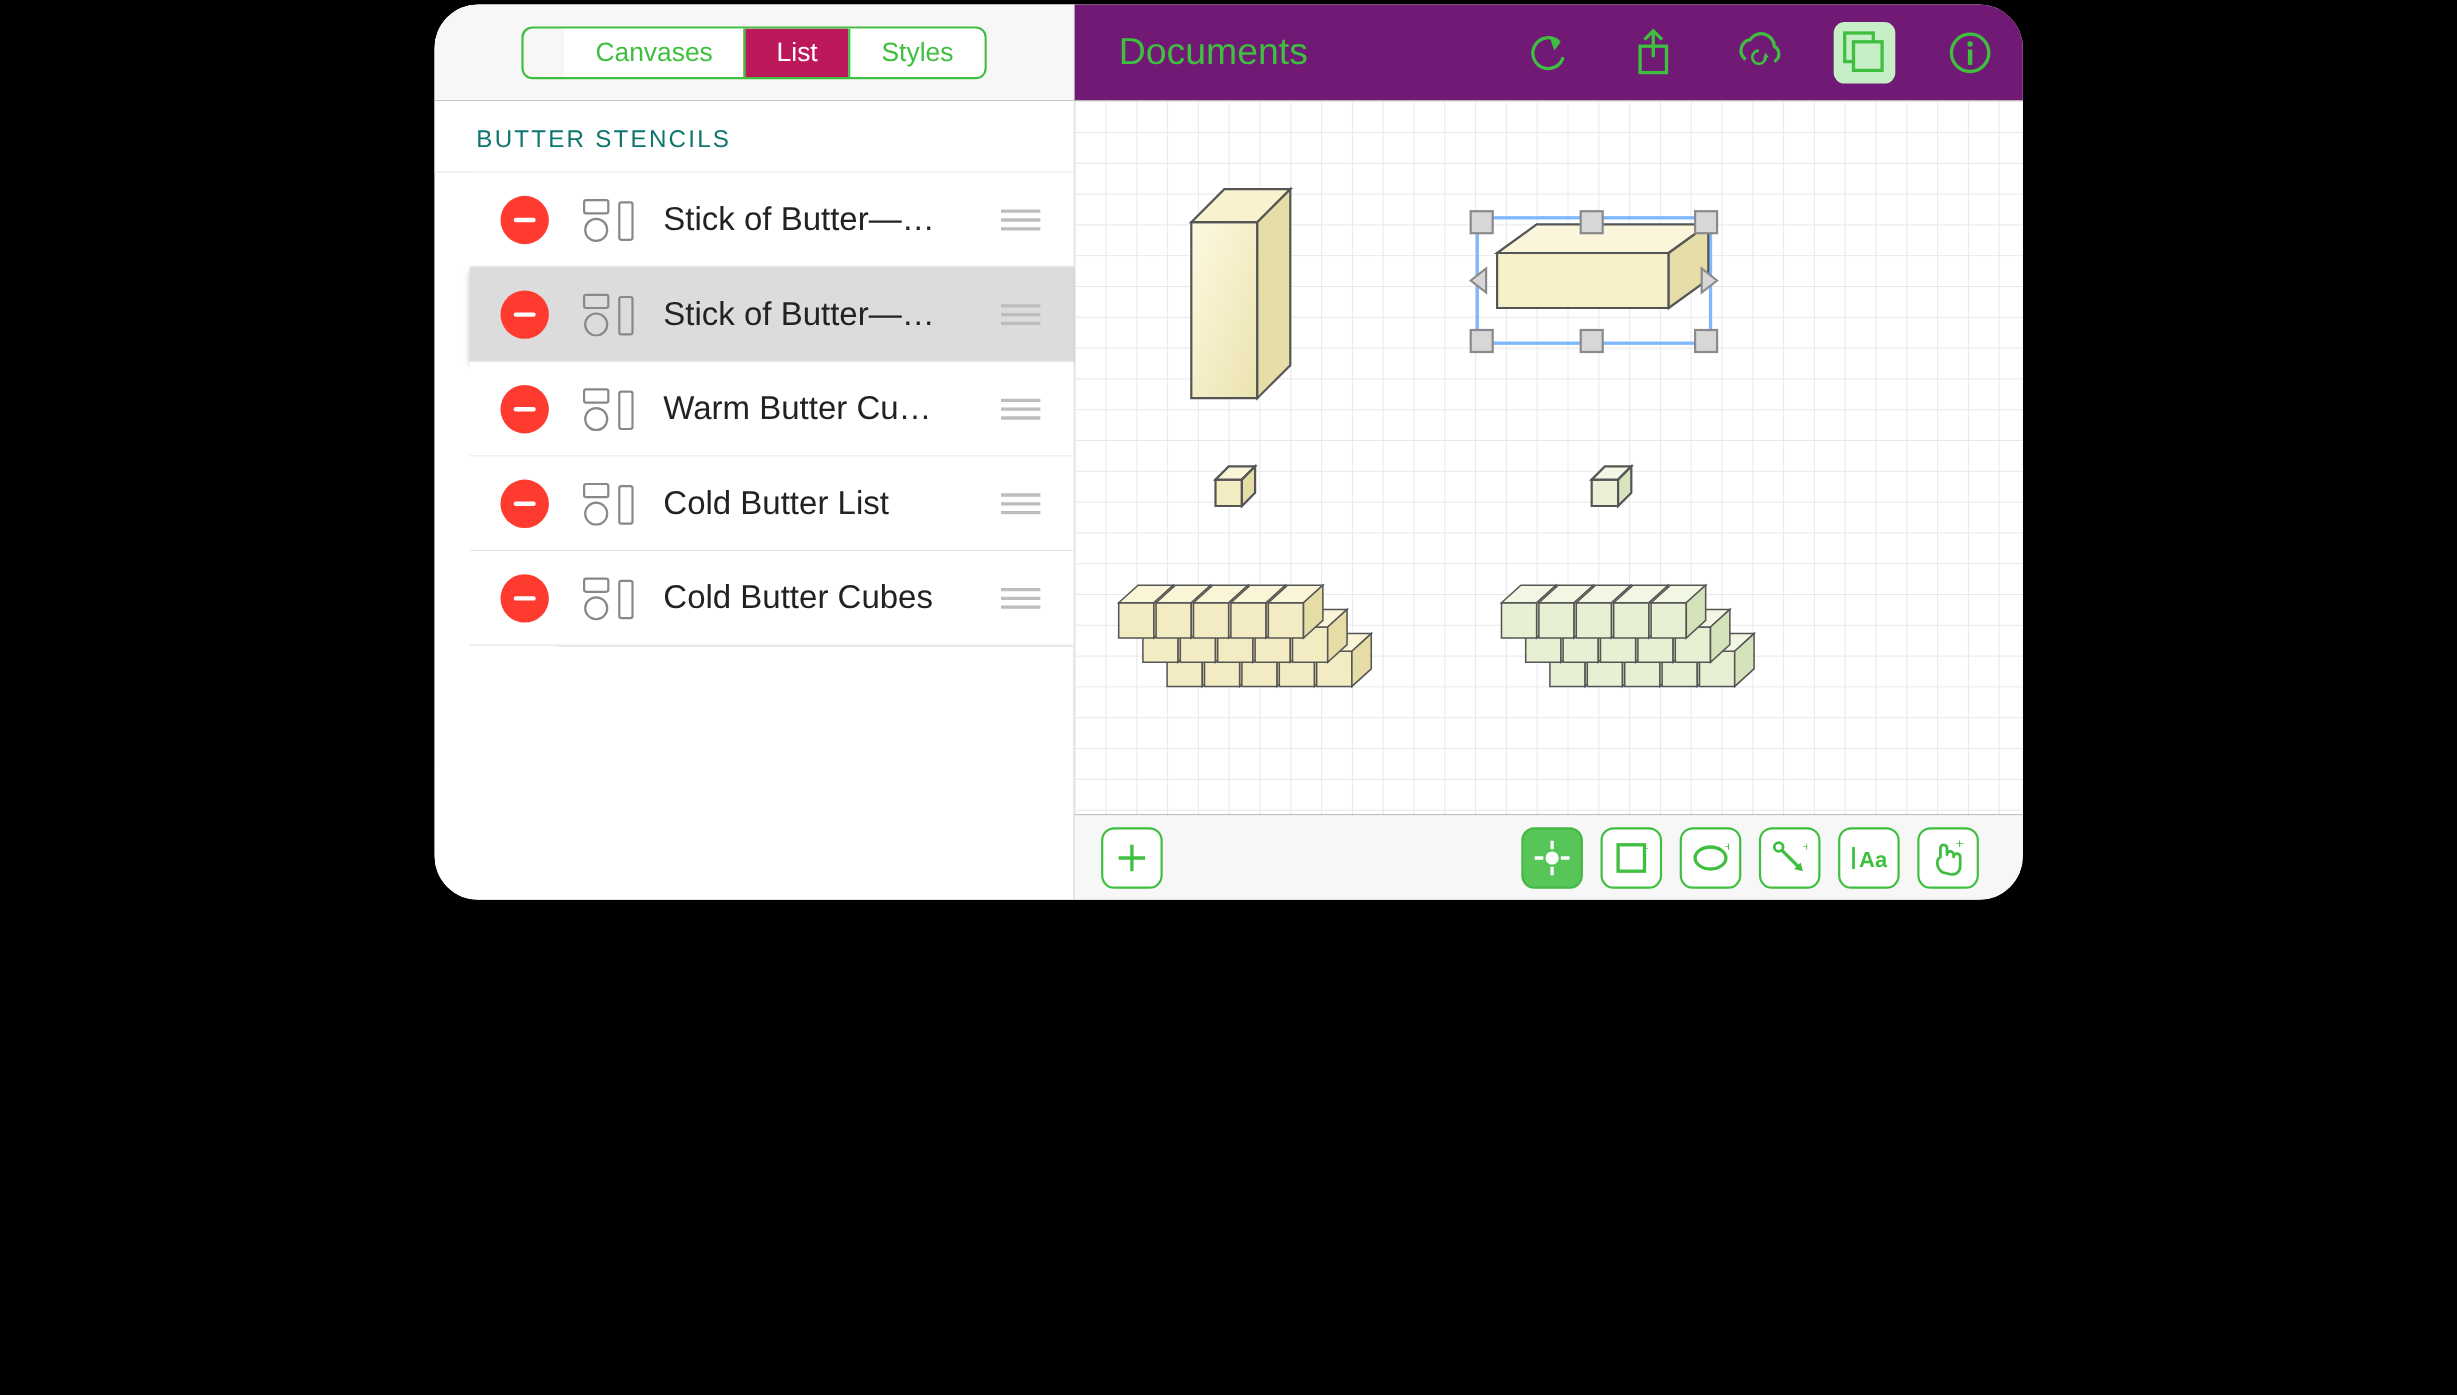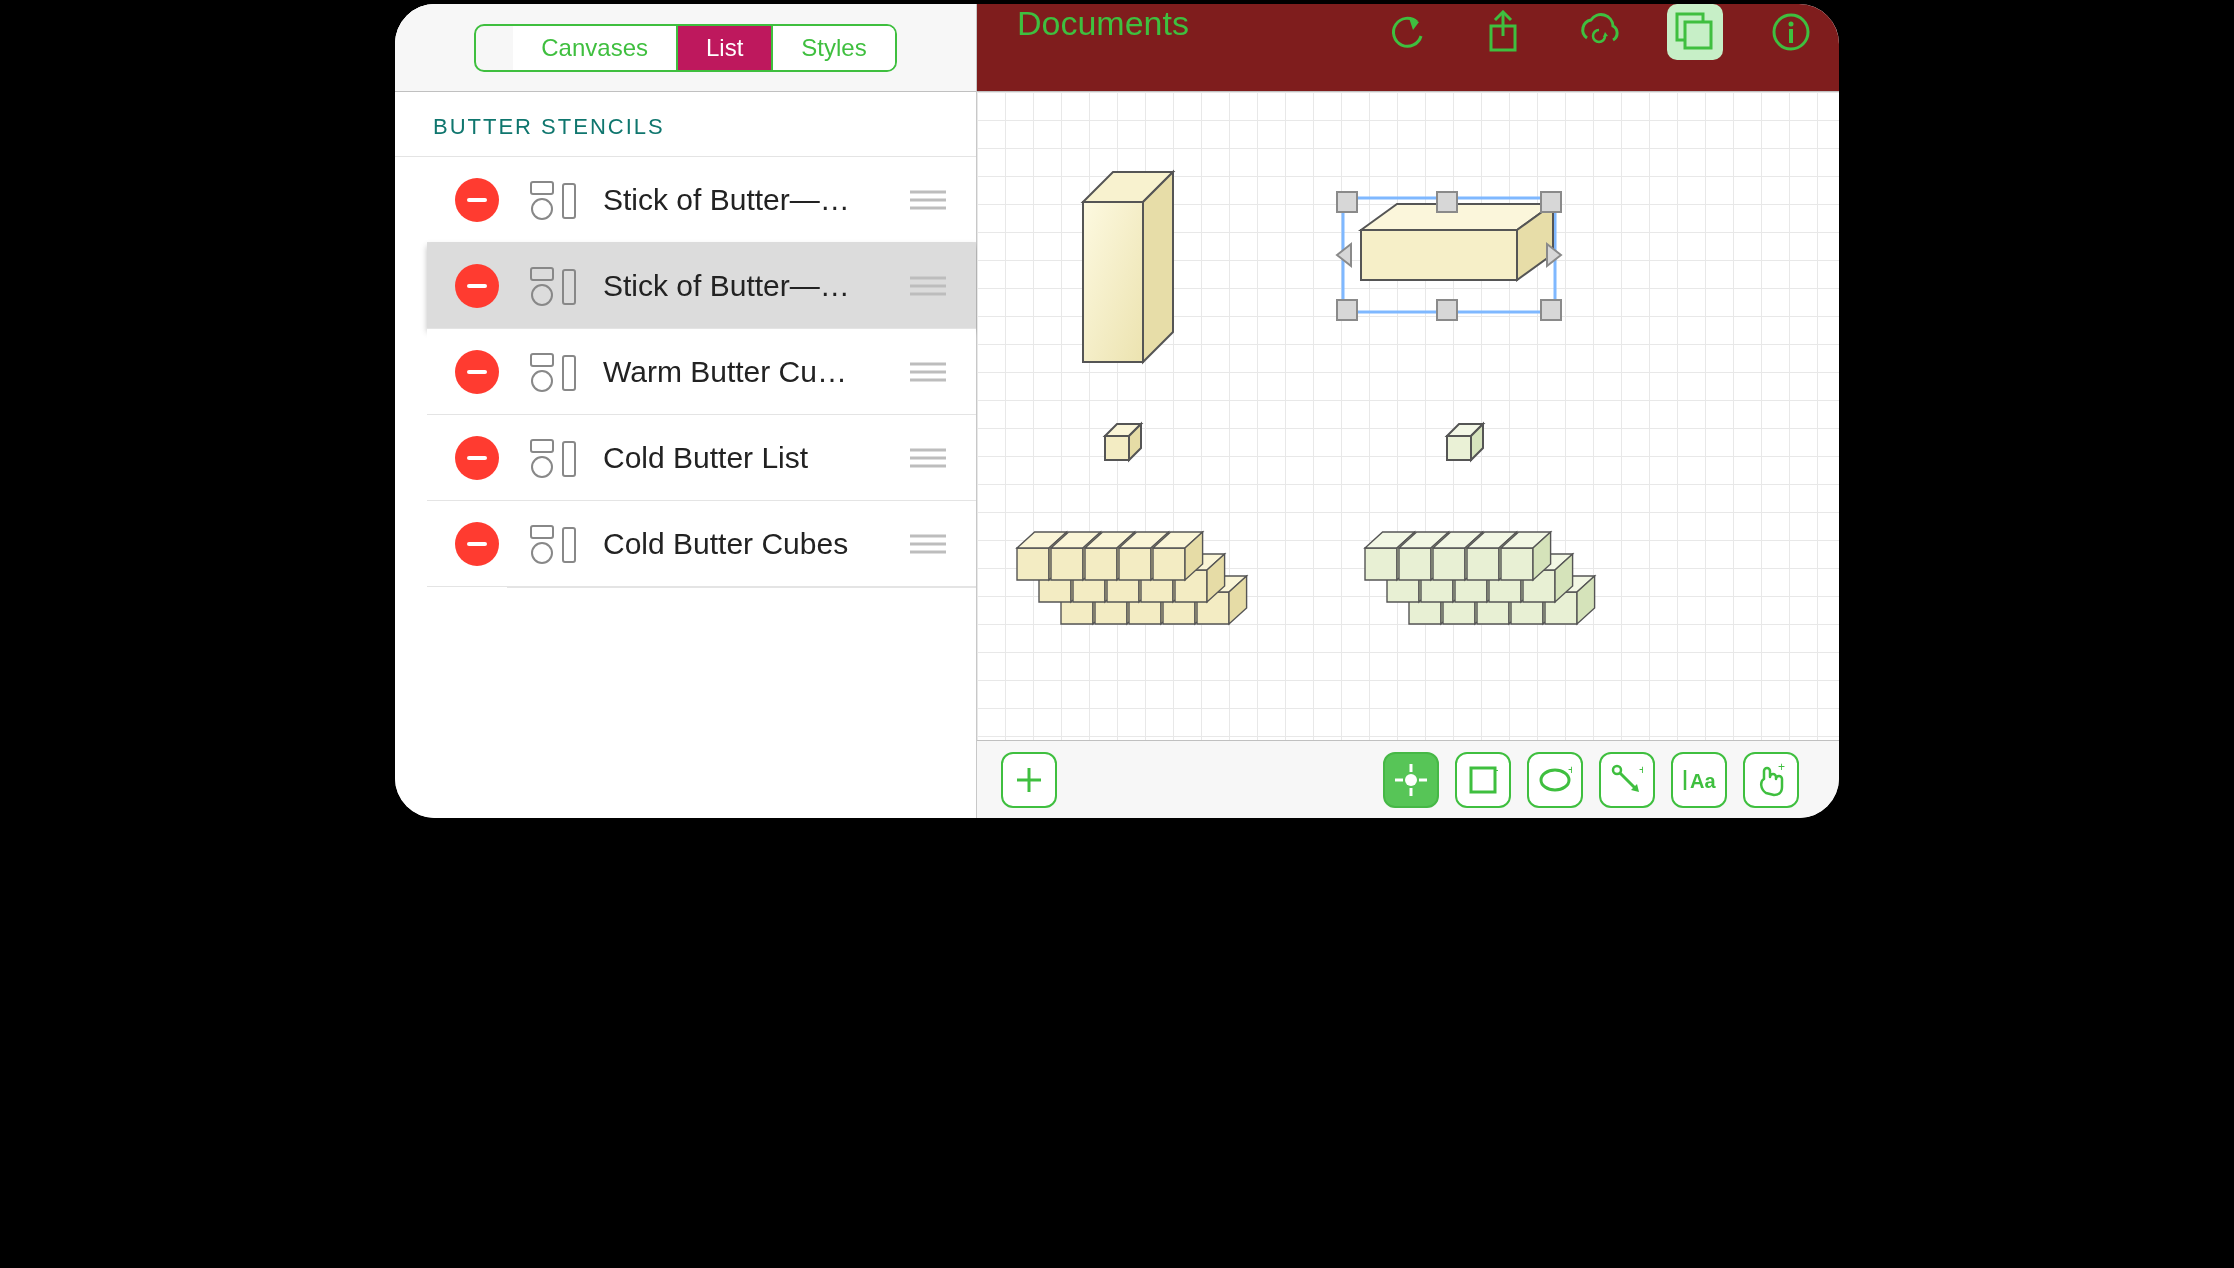--- a/index.html
+++ b/index.html
@@ -19,21 +19,21 @@
   .row{position:relative;height:86px;display:flex;align-items:center;border-bottom:1px solid #e4e4e4;background:#fff;margin-left:32px;}
   .row.sel{background:#dcdcdc;box-shadow:0 3px 6px rgba(0,0,0,.25);}
   .row .del{width:44px;height:44px;border-radius:50%;background:#ff3b30;margin-left:28px;display:flex;align-items:center;justify-content:center;flex:0 0 auto;}
   .row .del .bar{width:20px;height:4px;background:#fff;border-radius:2px;}
   .row .shape-ic{margin-left:28px;flex:0 0 auto;}
   .row .lbl{margin-left:24px;font-size:30px;color:#222;flex:1 1 auto;white-space:nowrap;overflow:hidden;text-overflow:ellipsis;}
   .row .grip{margin-right:30px;flex:0 0 auto;}
   .indent{margin-left:112px;}
   
   .right{position:absolute;left:582px;right:0;top:0;bottom:0;display:flex;flex-direction:column;}
-  .topbar{height:88px;background:#7f1d1d;border-bottom:1px solid #c0c0c0;display:flex;align-items:flex-start;padding:0 20px 0 40px;}
+  .topbar{height:88px;background:#701a75;border-bottom:1px solid #c0c0c0;display:flex;align-items:center;padding:0 20px 0 40px;}
   .topbar .title{font-size:34px;color:#3fbf3f;font-weight:400;margin-right:auto;}
   .tb-btn{width:56px;height:56px;margin-left:40px;display:flex;align-items:center;justify-content:center;border-radius:10px;}
   .tb-btn.active{background:#c7efc7;}
   
   .canvas{flex:1;position:relative;background:#fff;
     background-image:linear-gradient(#e8e8e8 1px,transparent 1px),linear-gradient(90deg,#e8e8e8 1px,transparent 1px);
     background-size:28px 28px;}
   
   .botbar{height:78px;background:#f7f7f7;border-top:1px solid #c0c0c0;display:flex;align-items:center;padding:0 24px;}
   .btool{width:56px;height:56px;border:2px solid #3fbf3f;border-radius:12px;margin-right:16px;display:flex;align-items:center;justify-content:center;background:#fff;}

